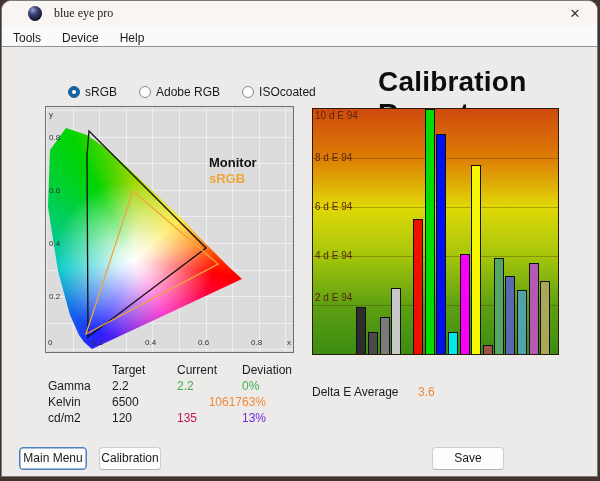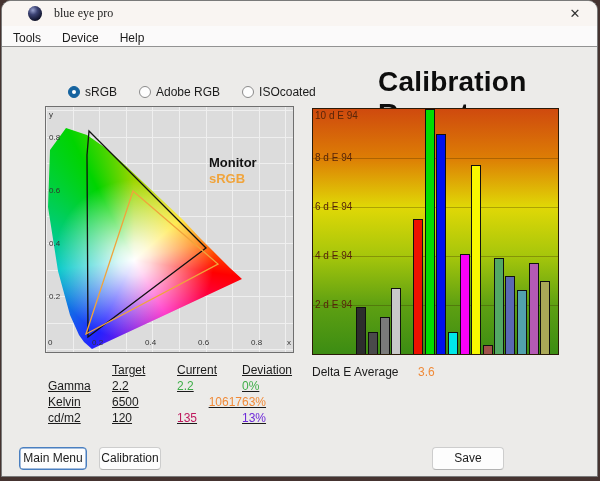--- a/index.html
+++ b/index.html
@@ -48,25 +48,25 @@
   #cie-legend-srgb{position:absolute;left:163px;top:64px;font-size:13px;font-weight:bold;color:#f0a43c;}
   
   #bar-chart{position:absolute;left:310px;top:107px;width:245px;height:245px;border:1px solid #2a1a08;
              box-sizing:content-box;overflow:hidden;
              background:linear-gradient(to bottom,#cf4a0e 0%,#dd7d05 20%,#e0d806 40%,#a6c60b 60%,#5ea012 80%,#3c8c13 100%);}
   .bar-grid{position:absolute;left:0;right:0;height:1px;background:rgba(60,35,0,0.30);}
   .bar-ylabel{position:absolute;left:2px;font-size:10px;color:#57250a;}
   .bar{position:absolute;bottom:0;width:10px;border:1px solid #101010;border-bottom:none;box-sizing:border-box;}
   
   #results-table{position:absolute;left:46px;top:362px;display:grid;
-                 grid-template-columns:64px 65px 65px 72px;grid-auto-rows:16px;font-size:12px;color:#1b1b1b;text-decoration:underline;}
+                 grid-template-columns:64px 65px 65px 72px;grid-auto-rows:16px;font-size:12px;color:#1b1b1b;}
   #results-table .hdr{color:#1b1b1b;}
   
   #delta-e{position:absolute;left:310px;top:364px;font-size:12px;color:#1b1b1b;}
-  .de-row{display:flex;height:16px;}
+  .de-row{display:flex;height:16px;margin-top:20px;}
   .de-label{width:106px;}
   .de-value{font-weight:normal;}
   
   .btn{position:absolute;top:446px;height:23px;background:#fdfdfd;border:1px solid #cdcdcd;border-bottom-color:#b3b3b3;
        border-radius:4px;font-size:12px;color:#1b1b1b;text-align:center;line-height:21px;box-sizing:border-box;cursor:pointer;}
   #btn-main-menu{left:17px;width:68px;border:1px solid #4a7fc0;box-shadow:0 0 0 0.5px #4a7fc0 inset;}
   #btn-calibration{left:97px;width:62px;}
   #btn-save{left:430px;width:72px;}
   #btn-quit{left:512px;width:61px;}
 </style>
@@ -133,21 +133,21 @@
 
     <div id="bar-chart">
         <div class="bar-grid" style="top: 49px;"></div>
         <div class="bar-grid" style="top: 98px;"></div>
         <div class="bar-grid" style="top: 147px;"></div>
         <div class="bar-grid" style="top: 196px;"></div>
         <div class="bar-ylabel" style="top: 1px;">10 d E 94</div>
         <div class="bar-ylabel" style="top: 43px;">8 d E 94</div>
         <div class="bar-ylabel" style="top: 92px;">6 d E 94</div>
         <div class="bar-ylabel" style="top: 141px;">4 d E 94</div>
-        <div class="bar-ylabel" style="top: 190px;">2 d E 94</div>
+        <div class="bar-ylabel" style="top: 183px;">2 d E 94</div>
         <div class="bar" style="left: 43px; height: 46.55px; background: rgb(45, 45, 45);"></div>
         <div class="bar" style="left: 55px; height: 22.05px; background: rgb(74, 74, 74);"></div>
         <div class="bar" style="left: 67px; height: 36.75px; background: rgb(122, 122, 122);"></div>
         <div class="bar" style="left: 78px; height: 66.15px; background: rgb(200, 200, 200);"></div>
         <div class="bar" style="left: 100px; height: 134.75px; background: rgb(238, 17, 0);"></div>
         <div class="bar" style="left: 112px; height: 245px; background: rgb(0, 221, 0);"></div>
         <div class="bar" style="left: 123px; height: 220.5px; background: rgb(0, 16, 238);"></div>
         <div class="bar" style="left: 135px; height: 22.05px; background: rgb(0, 232, 232);"></div>
         <div class="bar" style="left: 147px; height: 100.45px; background: rgb(248, 0, 248);"></div>
         <div class="bar" style="left: 158px; height: 188.65px; background: rgb(248, 248, 0);"></div>

